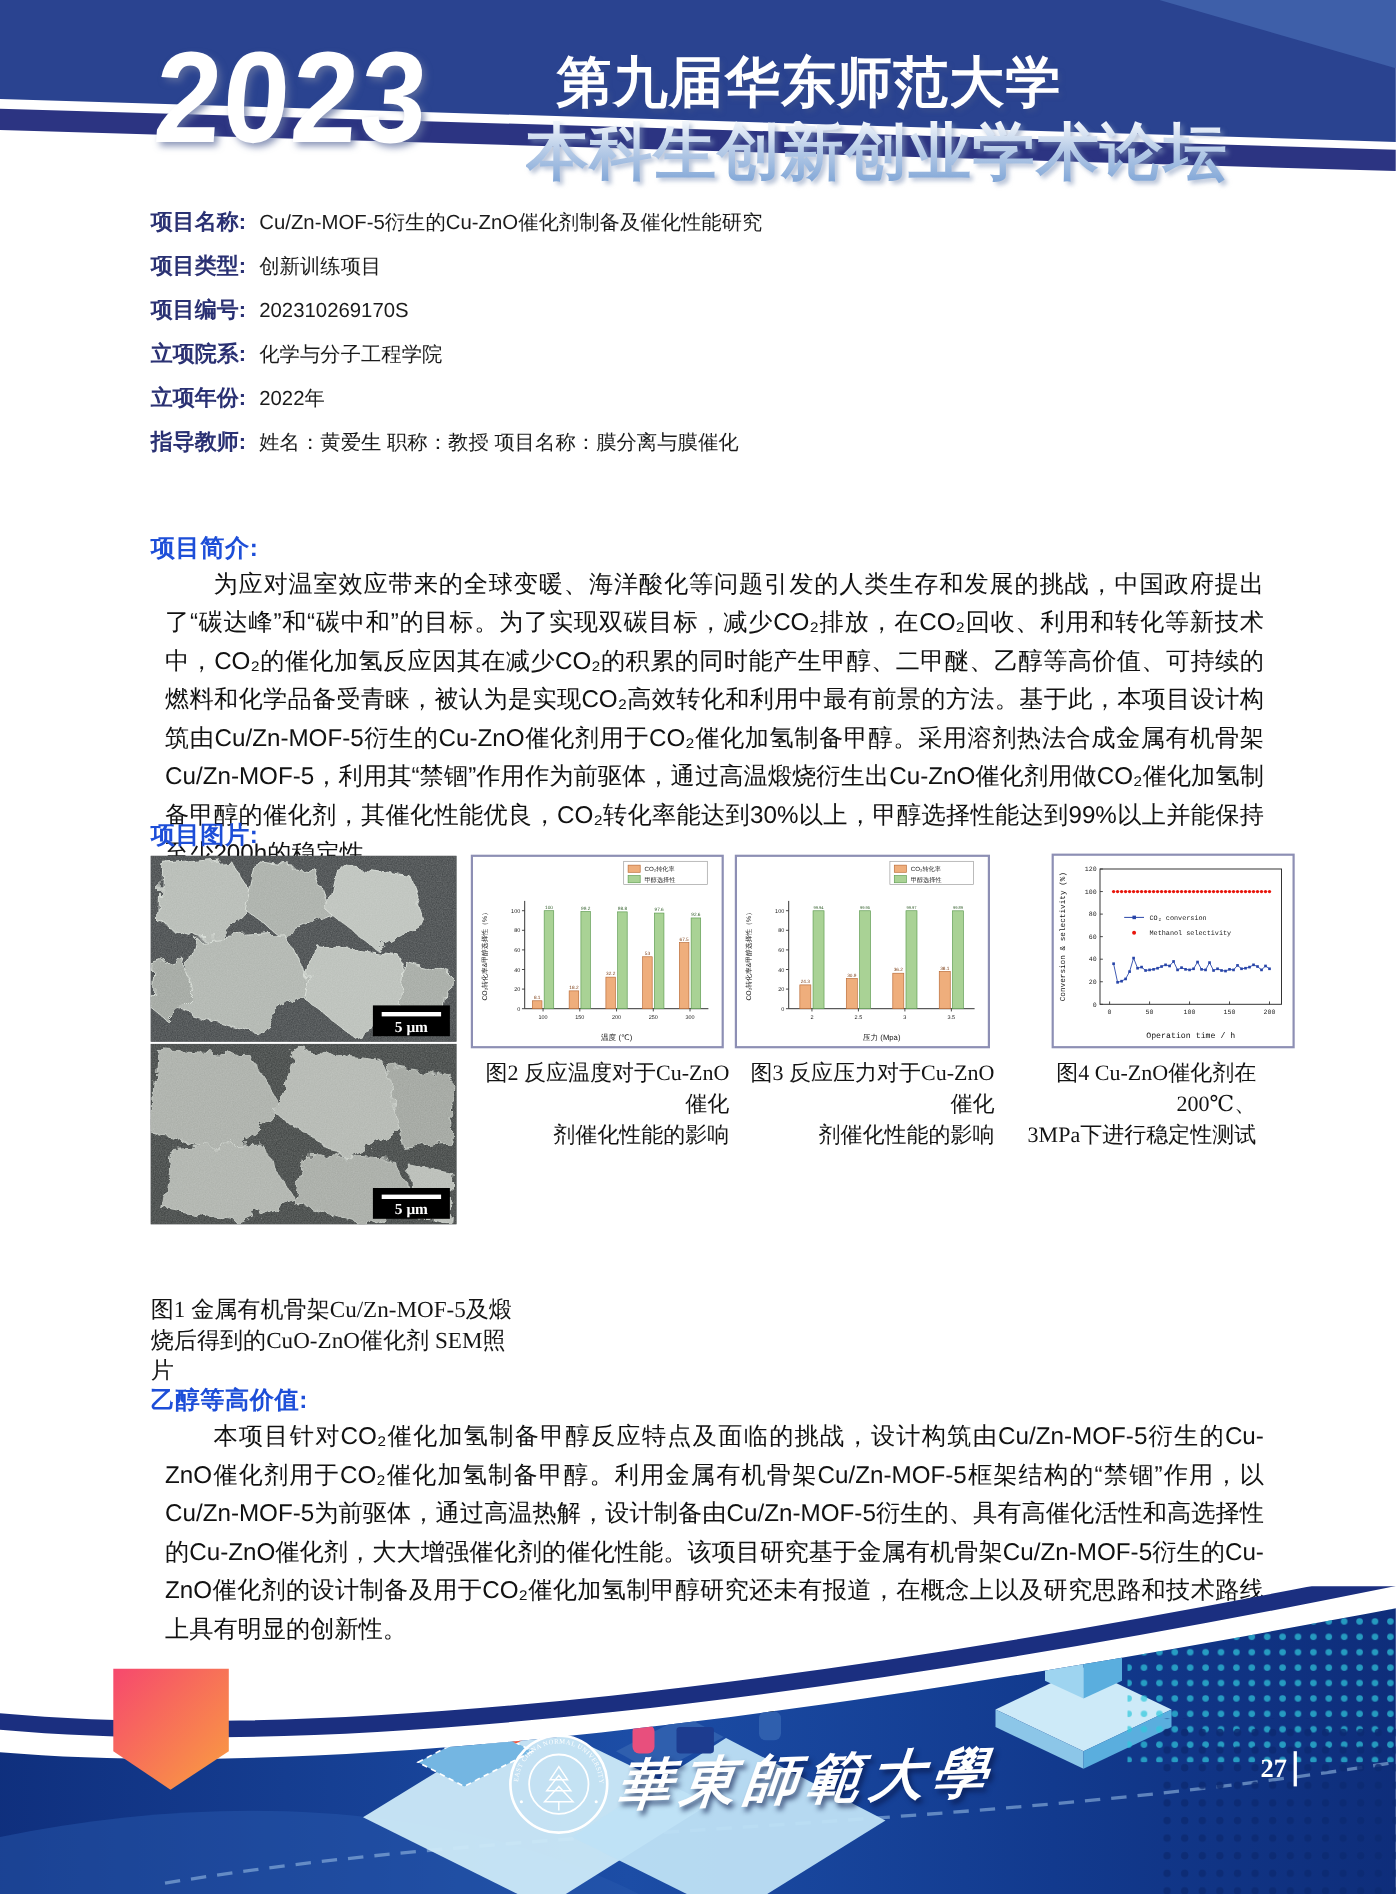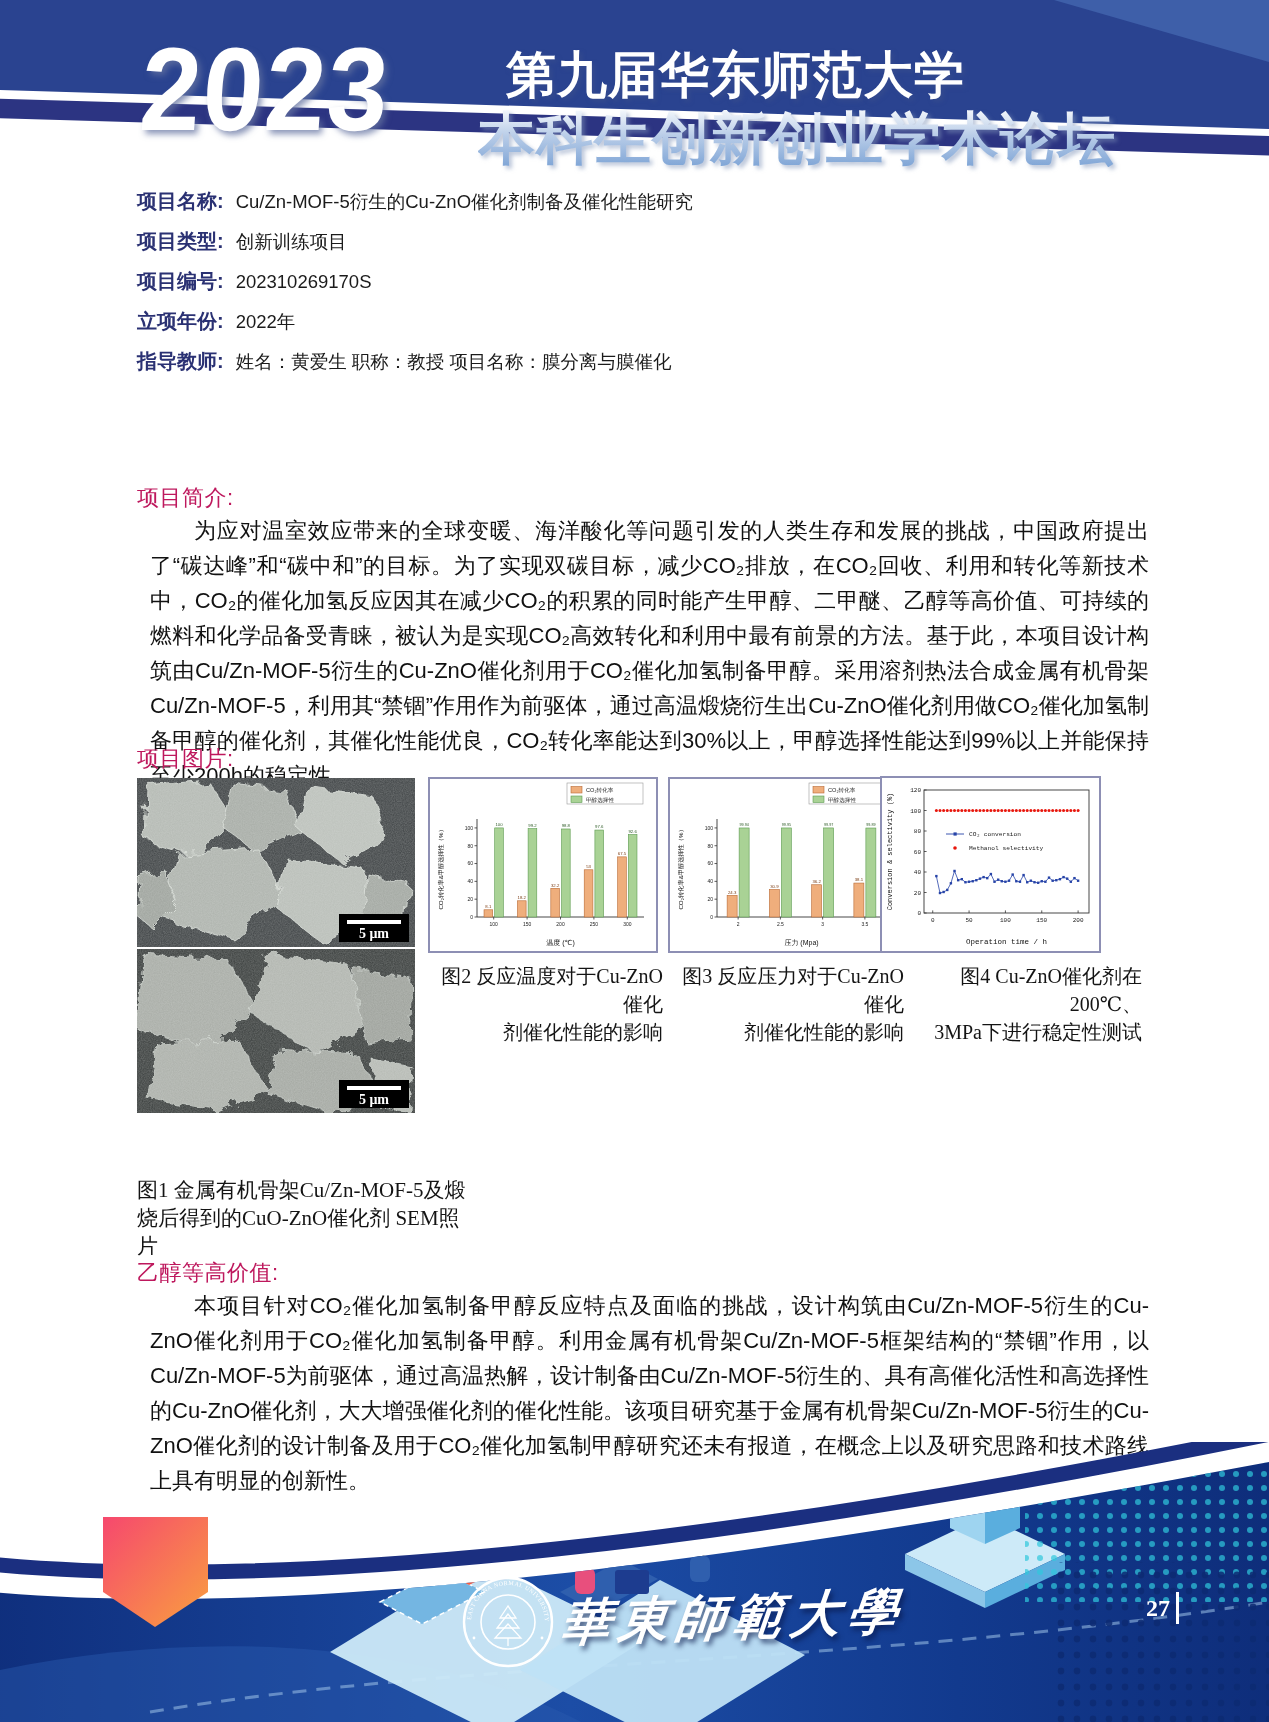--- a/index.html
+++ b/index.html
@@ -20,21 +20,21 @@
   .hdr-t2{position:absolute;left:478px;top:110px;font-size:57px;line-height:1;font-weight:900;letter-spacing:1px;
           background:linear-gradient(180deg,#f2f6fb 0%,#b9cde8 45%,#7fa5d6 100%);
           -webkit-background-clip:text;background-clip:text;color:transparent;
           filter:drop-shadow(3px 3px 2px rgba(130,150,185,.55));}
   
   .meta{position:absolute;left:137px;top:188px;width:1000px;}
   .meta-row{display:flex;align-items:baseline;margin-bottom:13px;}
   .meta-label{font-size:20px;font-weight:bold;color:#2a3173;margin-right:12px;white-space:nowrap;}
   .meta-value{font-size:18.5px;color:#1b1b1b;}
   
-  .sec-head{position:absolute;left:137px;font-size:22px;font-weight:normal;color:#be185d;letter-spacing:.5px;}
+  .sec-head{position:absolute;left:137px;font-size:22px;font-weight:bold;color:#1d4ed8;letter-spacing:.5px;}
   .para{position:absolute;left:150px;width:999px;font-size:22px;line-height:35px;color:#111;
         text-align:justify;text-indent:2em;}
   
   .sem-col{position:absolute;left:137px;top:778px;width:278px;}
   .sem-img{display:block;background:#3f4345;}
   .panel{position:absolute;background:#fff;border:2px solid #8d8fb4;box-sizing:border-box;}
   .fig-cap{position:absolute;font-family:"Liberation Serif","DejaVu Serif",serif;color:#141414;
            white-space:pre-line;}
   .cap-left{font-size:21px;line-height:28px;text-align:left;}
   .cap-center{font-size:20px;line-height:28px;text-align:right;}
@@ -63,20 +63,24 @@
     <span class="meta-label">项目名称:</span>
     <span class="meta-value">Cu/Zn-MOF-5衍生的Cu-ZnO催化剂制备及催化性能研究</span>
   </div>
   <div class="meta-row">
     <span class="meta-label">项目类型:</span>
     <span class="meta-value">创新训练项目</span>
   </div>
   <div class="meta-row">
     <span class="meta-label">项目编号:</span>
     <span class="meta-value">202310269170S</span>
+  </div>
+  <div class="meta-row">
+    <span class="meta-label">立项院系:</span>
+    <span class="meta-value">化学与分子工程学院</span>
   </div>
   <div class="meta-row">
     <span class="meta-label">立项年份:</span>
     <span class="meta-value">2022年</span>
   </div>
   <div class="meta-row">
     <span class="meta-label">指导教师:</span>
     <span class="meta-value">姓名：黄爱生   职称：教授   项目名称：膜分离与膜催化</span>
   </div>
 </div>
@@ -238,21 +242,21 @@
       <text x="200.875" y="47.407090909090904" font-size="3.7" text-anchor="middle" fill="#2f5c28" font-family="Liberation Sans, DejaVu Sans, sans-serif">99.89</text>
       <rect x="139" y="4" width="76" height="21" fill="#fff" stroke="#999" stroke-width="0.6"></rect>
       <rect x="143" y="7.5" width="11" height="6.5" fill="#efae7c" stroke="#b96a35" stroke-width="0.6"></rect>
       <text x="158" y="13.1" font-size="5.6" text-anchor="start" fill="#222" font-family="Liberation Sans, DejaVu Sans, sans-serif">CO₂转化率</text>
       <rect x="143" y="17" width="11" height="6.5" fill="#a9d295" stroke="#5d9b50" stroke-width="0.6"></rect>
       <text x="158" y="22.6" font-size="5.6" text-anchor="start" fill="#222" font-family="Liberation Sans, DejaVu Sans, sans-serif">甲醇选择性</text>
       <text x="131.5" y="166" font-size="7" text-anchor="middle" fill="#111" font-family="Liberation Sans, DejaVu Sans, sans-serif">压力 (Mpa)</text>
       <text x="13" y="89" font-size="6.2" text-anchor="middle" fill="#111" font-family="Liberation Sans, DejaVu Sans, sans-serif" transform="rotate(-90 13 89)">CO₂转化率&amp;甲醇选择性（%）</text>
     </svg>
 </div>
-<div class="panel" style="left:880px;top:776px;width:221px;height:177px;">
+<div class="panel" style="left:956px;top:776px;width:221px;height:177px;">
   <svg width="217" height="173" viewBox="0 0 217 173">
       <rect x="42" y="12" width="165" height="123" fill="none" stroke="#333" stroke-width="0.9"></rect>
       <line x1="42" y1="135" x2="44.6" y2="135" stroke="#333" stroke-width="0.8"></line>
       <text x="39" y="137" font-size="6" text-anchor="end" fill="#222" font-family="Liberation Mono, DejaVu Sans Mono, monospace">0</text>
       <line x1="42" y1="114.5" x2="44.6" y2="114.5" stroke="#333" stroke-width="0.8"></line>
       <text x="39" y="116.5" font-size="6" text-anchor="end" fill="#222" font-family="Liberation Mono, DejaVu Sans Mono, monospace">20</text>
       <line x1="42" y1="94" x2="44.6" y2="94" stroke="#333" stroke-width="0.8"></line>
       <text x="39" y="96" font-size="6" text-anchor="end" fill="#222" font-family="Liberation Mono, DejaVu Sans Mono, monospace">40</text>
       <line x1="42" y1="73.5" x2="44.6" y2="73.5" stroke="#333" stroke-width="0.8"></line>
       <text x="39" y="75.5" font-size="6" text-anchor="end" fill="#222" font-family="Liberation Mono, DejaVu Sans Mono, monospace">60</text>

